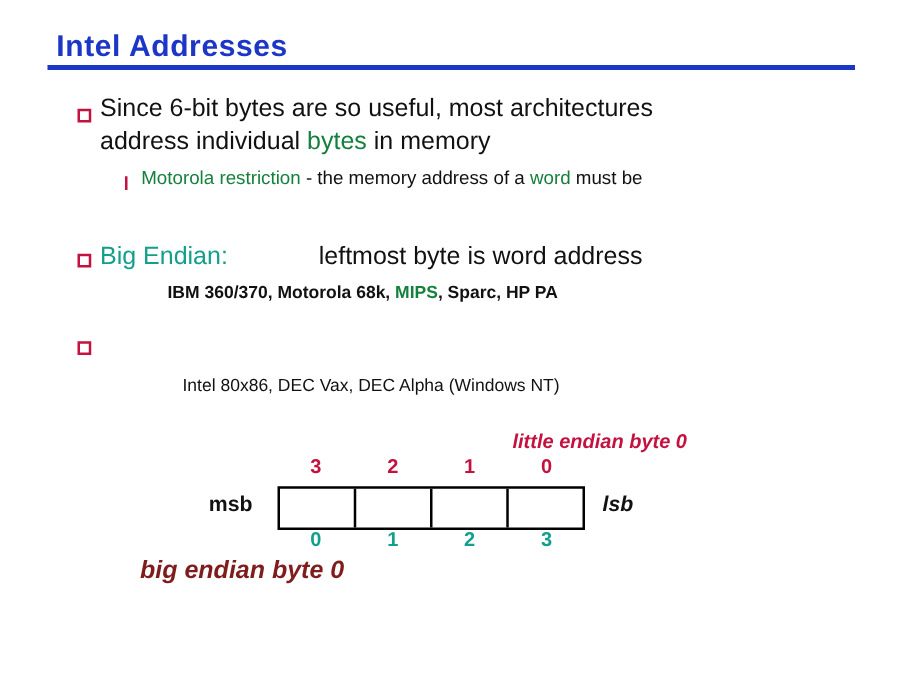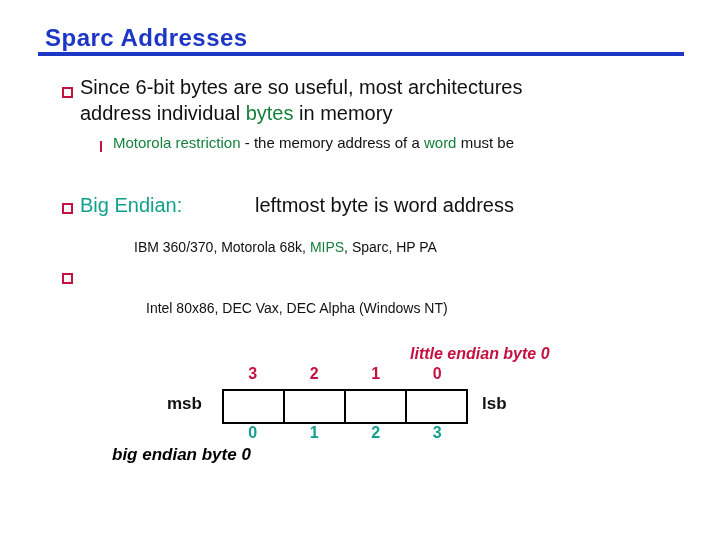--- a/index.html
+++ b/index.html
@@ -18,50 +18,50 @@
 
   .body-text{font-size:20px;color:#111111;line-height:26px;}
   .b1{left:80px;top:74px;white-space:normal;width:560px;}
   .red{color:#15803d;}
 
   .sub-mark{left:100px;top:141px;width:2px;height:11px;background:#C41240;}
   .sub{left:113px;top:133px;font-size:15px;line-height:19px;color:#111111;white-space:normal;width:560px;}
 
   .be-label{left:80px;top:194px;font-size:20px;color:#12A08C;text-align:center;}
   .be-desc{left:255px;top:194px;font-size:20px;color:#111111;}
-  .be-ex{left:134px;top:239px;font-size:14px;font-weight:normal;color:#111111;}
+  .be-ex{left:134px;top:225px;font-size:14px;font-weight:bold;color:#111111;}
 
   .le-label{left:80px;top:264px;font-size:20px;color:#C41240;}
   .le-desc{left:248px;top:264px;font-size:20px;color:#111111;}
   .le-ex{left:126px;top:300px;font-size:14px;color:#111111;margin-left:20px;}
 
   .little-cap{left:410px;top:345px;font-size:16px;font-weight:bold;font-style:italic;color:#C41240;}
-  .big-cap{left:112px;top:445px;font-size:17px;font-weight:bold;font-style:italic;color:#000000;}
+  .big-cap{left:112px;top:445px;font-size:20px;font-weight:bold;font-style:italic;color:#7f1d1d;}
 
   .numrow{left:222px;width:246px;display:flex;}
   .numrow span{flex:1;text-align:center;font-size:16px;font-weight:bold;}
   .topnums{top:365px;}
   .topnums span{color:#C41240;}
   .botnums{top:424px;}
   .botnums span{color:#12A08C;}
 
   .bytebox{left:222px;top:389px;width:246px;height:35px;border:2px solid #000;
            box-sizing:border-box;display:flex;background:#fff;}
   .bytebox .cell{flex:1;border-right:2px solid #000;}
   .bytebox .cell:last-child{border-right:none;}
 
   .msb{left:167px;top:394px;font-size:17px;font-weight:bold;color:#111111;}
-  .lsb{left:482px;top:394px;font-size:17px;font-weight:bold;color:#111111;}
+  .lsb{left:482px;top:394px;font-size:17px;font-weight:bold;color:#111111;font-style:italic;}
 </style>
 </head>
 <body>
 
 <div class="slide">
 
-  <div class="abs title">Sparc Addresses</div>
+  <div class="abs title">Intel Addresses</div>
   <div class="abs title-rule"></div>
 
   <div class="abs bullet-sq bsq1"></div>
   <div class="abs body-text b1">
     <span>Since 6-bit bytes are so useful, most architectures</span><br>
     <span>address individual </span><span class="red">bytes</span><span> in memory</span>
   </div>
 
   <div class="abs sub-mark"></div>
   <div class="abs sub">

